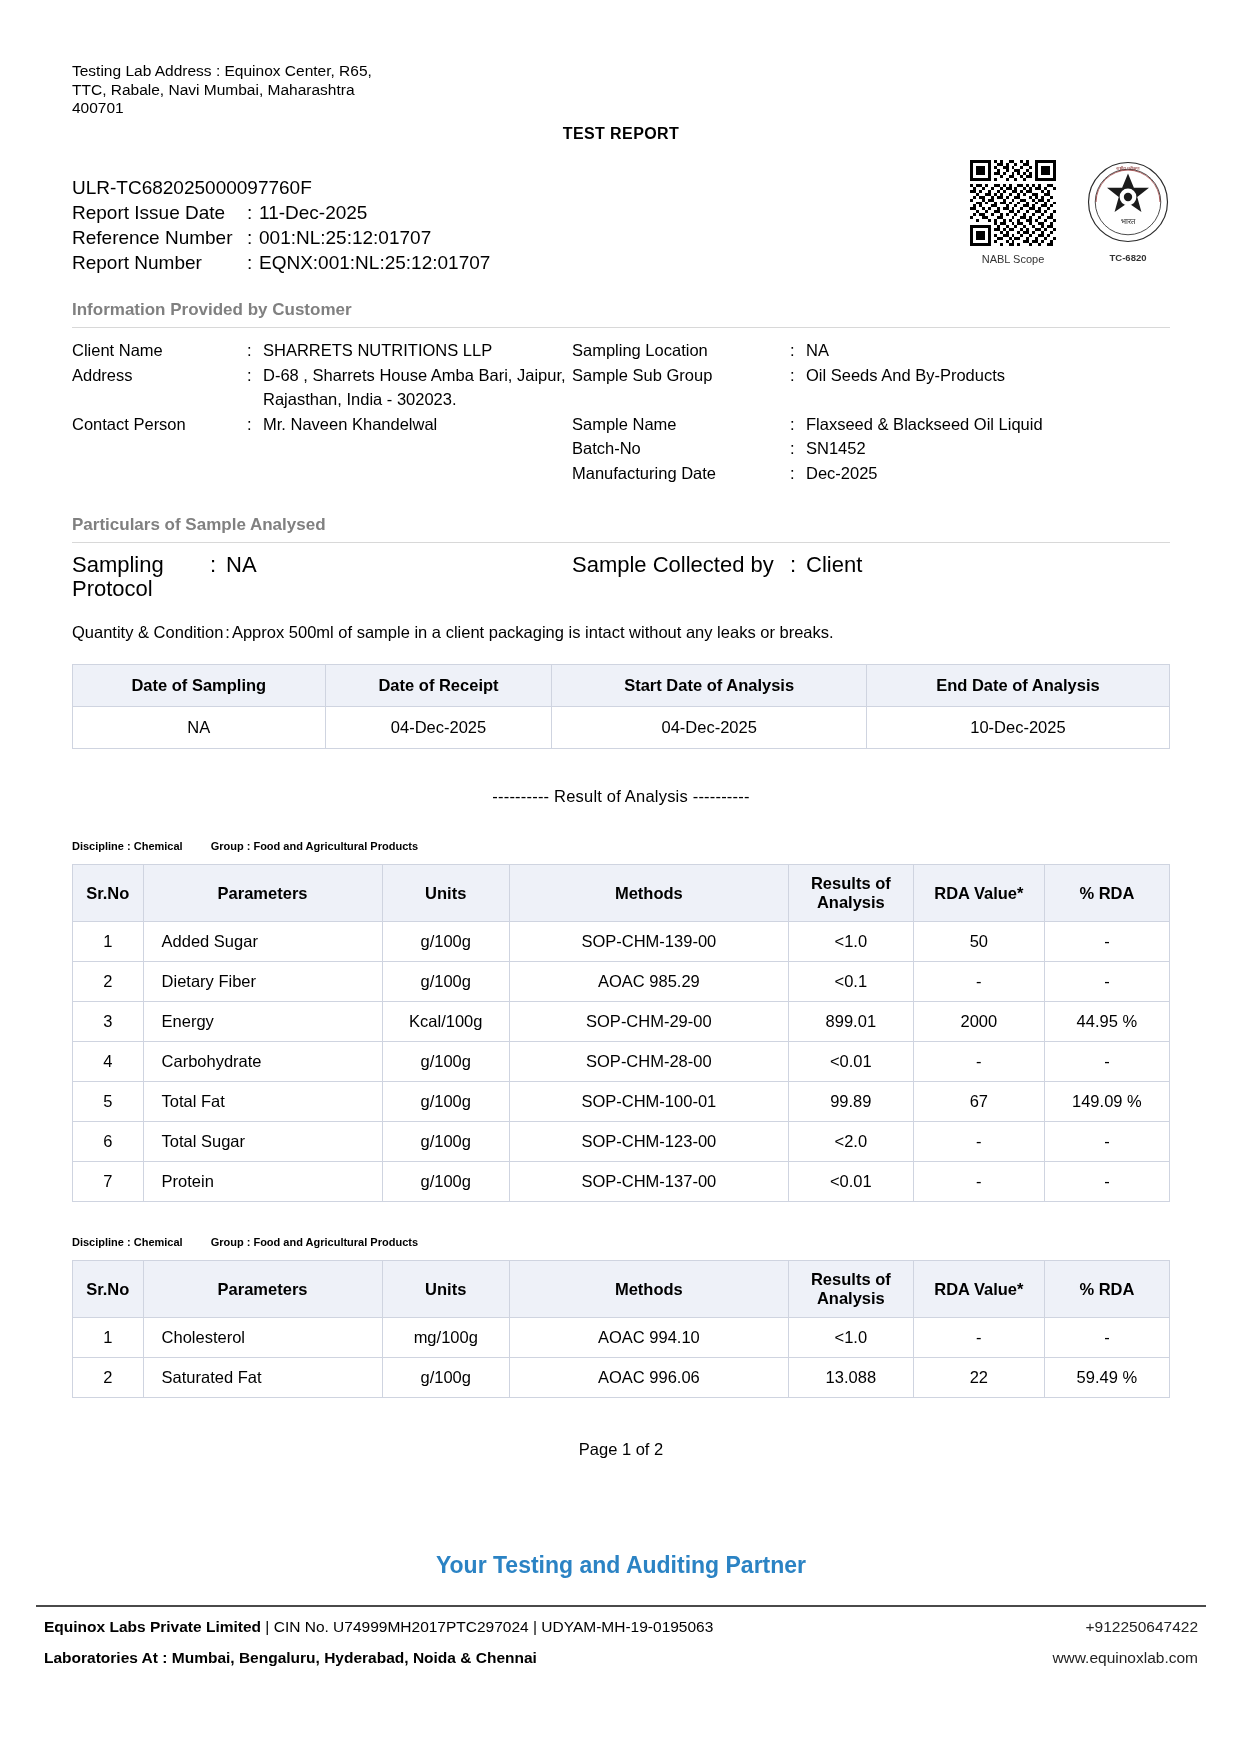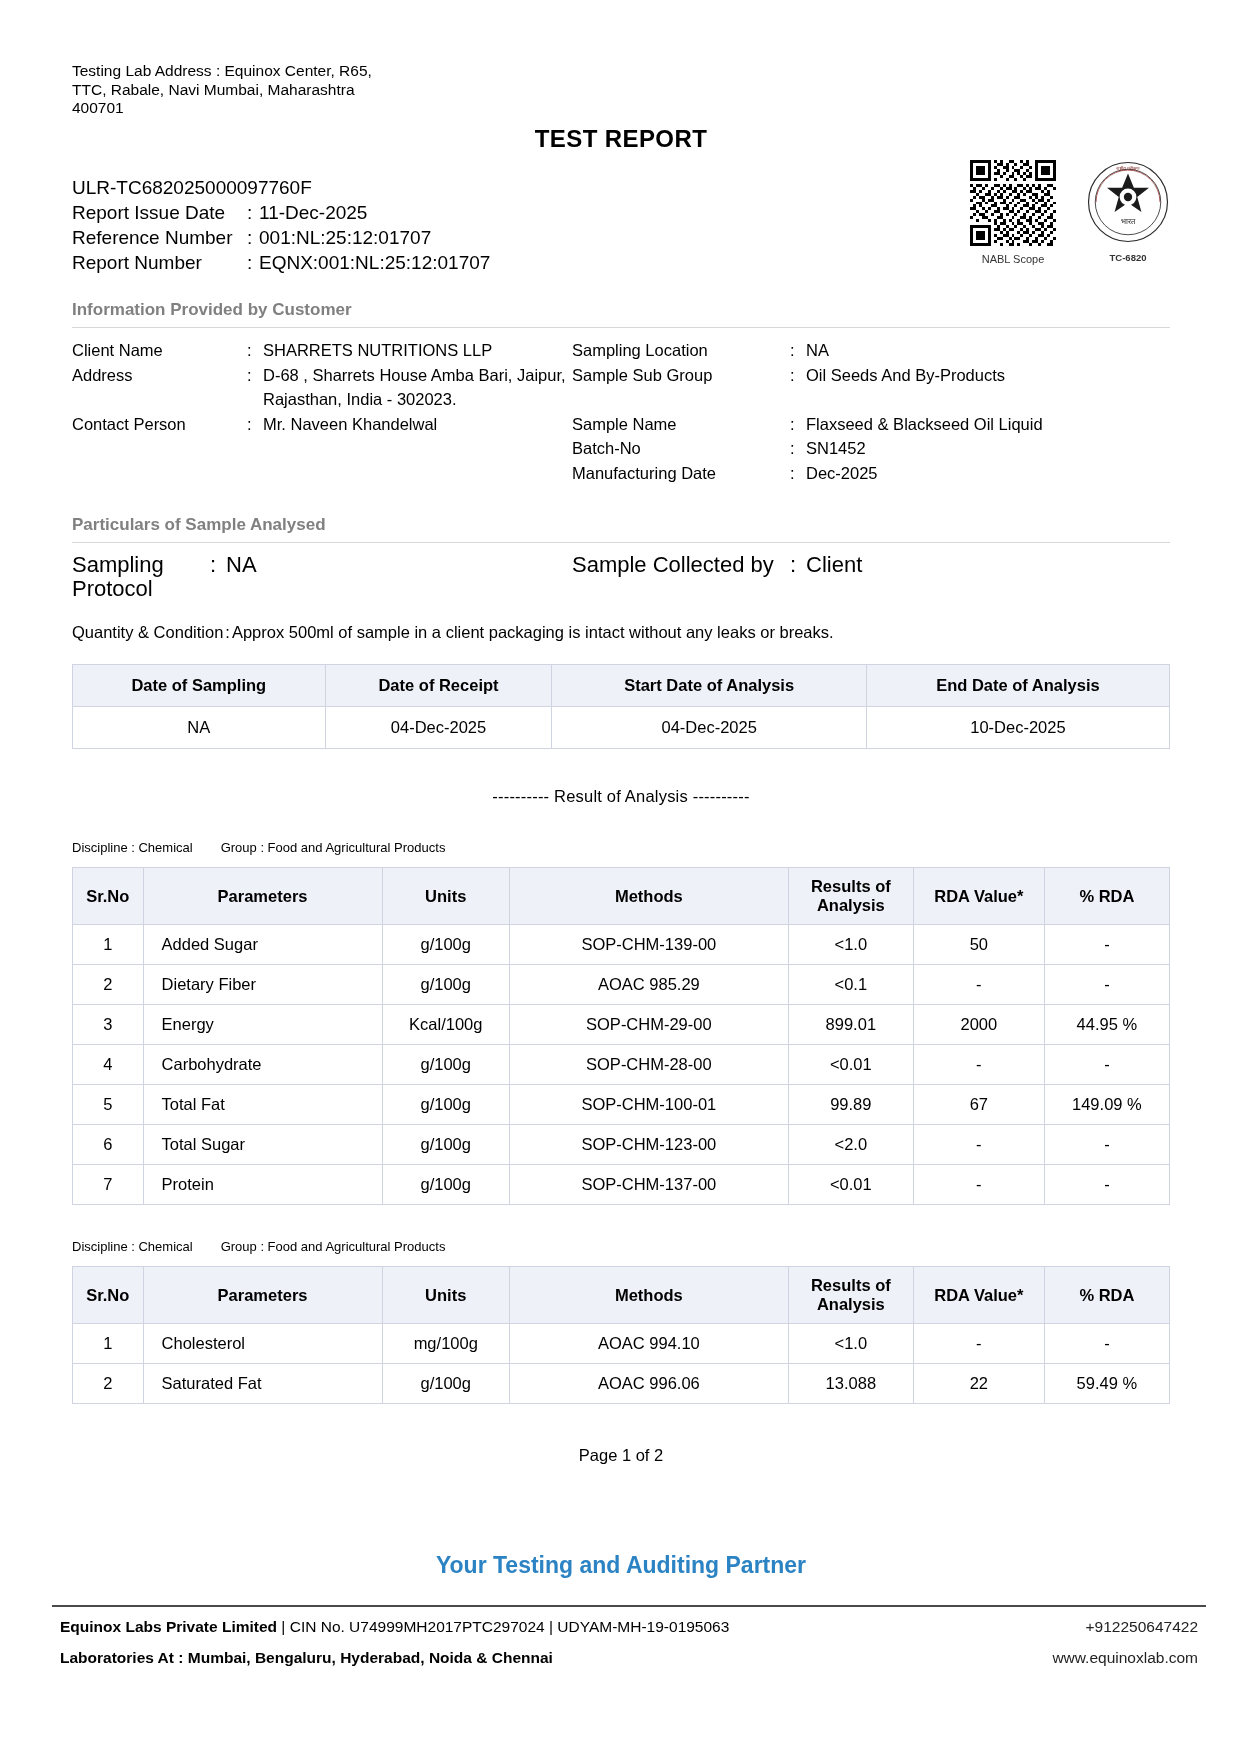--- a/index.html
+++ b/index.html
@@ -16,21 +16,21 @@
   .page { position: relative; width: 1242px; height: 1754px; padding: 0; }
 
   
   .header { position: relative; padding: 60px 72px 0 72px; height: 160px; }
   .lab-address {
     position: absolute; left: 72px; top: 62px;
     font-size: 15.5px; line-height: 18.5px; width: 330px; color: #000;
   }
   .test-report-title {
     position: absolute; left: 0; right: 0; top: 125px;
-    text-align: center; font-size: 24px; font-weight: bold; letter-spacing: .4px;
+    text-align: center; font-size: 16px; font-weight: bold; letter-spacing: .4px;
   }
   .brand { position: absolute; right: 72px; top: 46px; width: 285px; text-align: right; }
   .brand-top { display: flex; align-items: flex-end; justify-content: flex-end; gap: 12px; }
   .brand-equinox {
     font-size: 40px; letter-spacing: 3px; color: #7c7c7c; line-height: 40px;
     font-family: "DejaVu Sans", sans-serif; font-weight: 400;
   }
   .brand-equinox .dot-i { color: #3d9bd6; }
   .brand-labs {
     font-size: 29px; letter-spacing: 1px; color: #5b9bd5; line-height: 34px;
@@ -90,21 +90,21 @@
   .dates-table { margin-top: 22px; font-size: 16.5px; }
   .dates-table th {
     background: #eef1f8; border: 1px solid #cfd4e0; font-weight: bold;
     padding: 11px 4px; text-align: center; font-size: 16.5px;
   }
   .dates-table td {
     border: 1px solid #cfd4e0; padding: 11px 4px; text-align: center; background: #fff;
   }
 
   .result-banner { text-align: center; font-size: 16.5px; margin-top: 38px; letter-spacing: .2px; }
-  .discipline { font-size: 13px; margin-top: 34px; margin-bottom: 12px; }
+  .discipline { font-size: 11px; margin-top: 34px; margin-bottom: 12px; font-weight: bold; }
   .discipline .grp { margin-left: 28px; }
 
   .res-table { font-size: 16.5px; }
   .res-table th {
     background: #eef1f8; border: 1px solid #cfd4e0; font-weight: bold;
     padding: 9px 4px; text-align: center; line-height: 19px;
   }
   .res-table td { border: 1px solid #cfd4e0; padding: 10px 6px; text-align: center; background: #fff; }
   .res-table td.param { text-align: left; padding-left: 18px; }
   .col-sr { width: 62px; }
@@ -115,21 +115,21 @@
   .col-rda { width: 115px; }
   .col-prda { width: 110px; }
 
   .page-num { text-align: center; font-size: 16.5px; margin-top: 42px; }
 
   
   .footer-tag {
     position: absolute; left: 0; right: 0; top: 1552px; text-align: center;
     font-size: 23px; font-weight: bold; color: #2b83c4;
   }
-  .footer { position: absolute; left: 52px; right: 36px; top: 1605px; }
+  .footer { position: absolute; left: 36px; right: 36px; top: 1605px; }
   .footer-rule { border-top: 2px solid #4a4a4a; }
   .footer-row {
     display: flex; justify-content: space-between; align-items: baseline;
     font-size: 15.5px; padding: 9px 8px 0 8px; line-height: 22px;
   }
   .footer-row .left { color: #000; }
   .footer-row .right { color: #222; }
   .footer-row b { font-weight: bold; }
 </style>
 </head>

